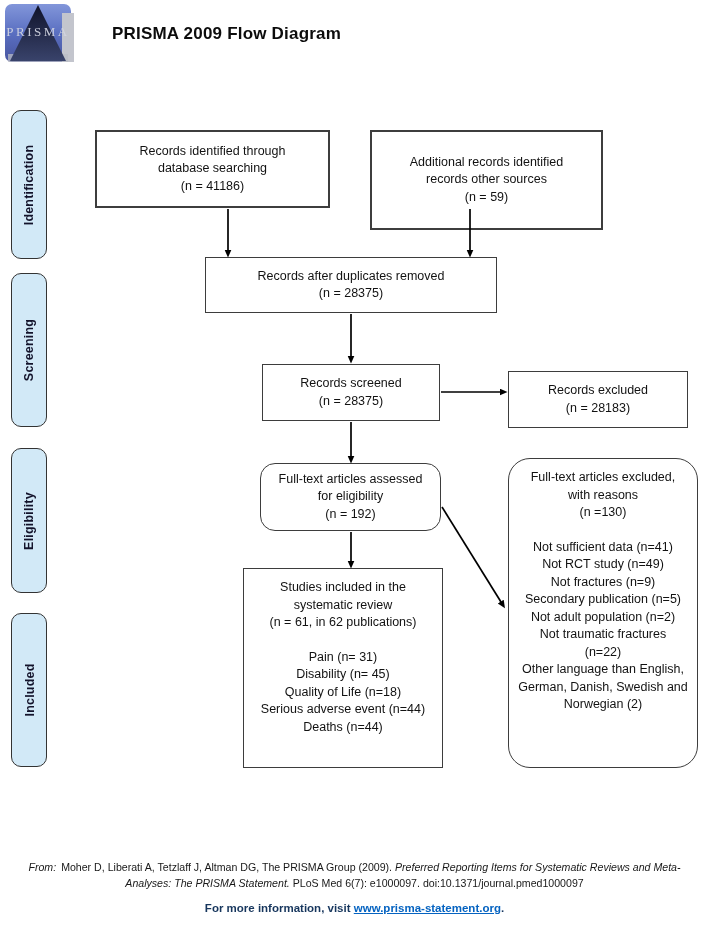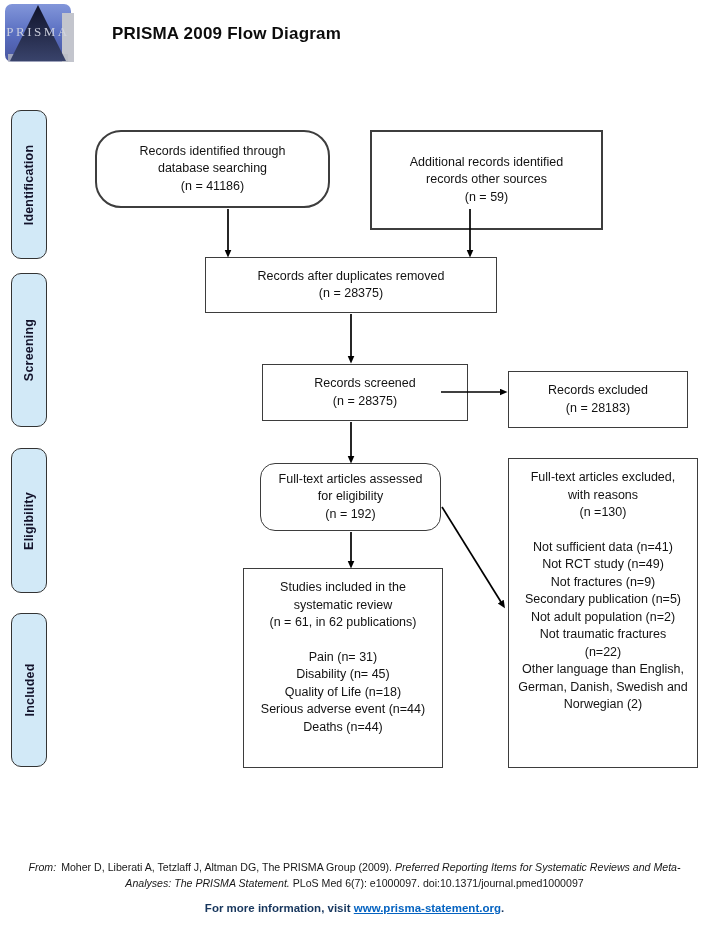--- a/index.html
+++ b/index.html
@@ -19,27 +19,27 @@
   .stage.s1{top:110px;height:147px;}
   .stage.s2{top:273px;height:152px;}
   .stage.s3{top:448px;height:143px;}
   .stage.s4{top:613px;height:152px;}
 
   
   .fbox{position:absolute;background:#fff;border:1.5px solid #3d3d3d;box-sizing:border-box;
         display:flex;flex-direction:column;align-items:center;justify-content:center;
         text-align:center;font-size:12.5px;line-height:17.5px;color:#121212;}
   .fbox.thick{border-width:2px;}
-  .box-a{left:95px;top:130px;width:235px;height:78px;border-radius:26px;}
+  .box-a{left:95px;top:130px;width:235px;height:78px;}
   .box-b{left:370px;top:130px;width:233px;height:100px;}
   .box-c{left:205px;top:257px;width:292px;height:56px;}
-  .box-d{left:262px;top:364px;width:206px;height:57px;}
+  .box-d{left:262px;top:364px;width:178px;height:57px;}
   .box-e{left:508px;top:364px;width:180px;height:57px;margin-top:7px;}
   .box-f{left:260px;top:463px;width:181px;height:68px;border-radius:15px;}
-  .box-g{left:508px;top:458px;width:190px;height:310px;justify-content:flex-start;padding-top:10px;}
+  .box-g{left:508px;top:458px;width:190px;height:310px;justify-content:flex-start;padding-top:10px;border-radius:22px;}
   .box-h{left:243px;top:568px;width:200px;height:200px;justify-content:flex-start;padding-top:10px;}
   .gap{height:17px;}
 
   
   .arrows{position:absolute;left:0;top:0;pointer-events:none;}
 
   
   .citation{position:absolute;left:6px;right:6px;top:860px;margin:0;text-align:center;
             font-size:10.6px;line-height:1.5;color:#181818;}
   .ital{font-style:italic;}

